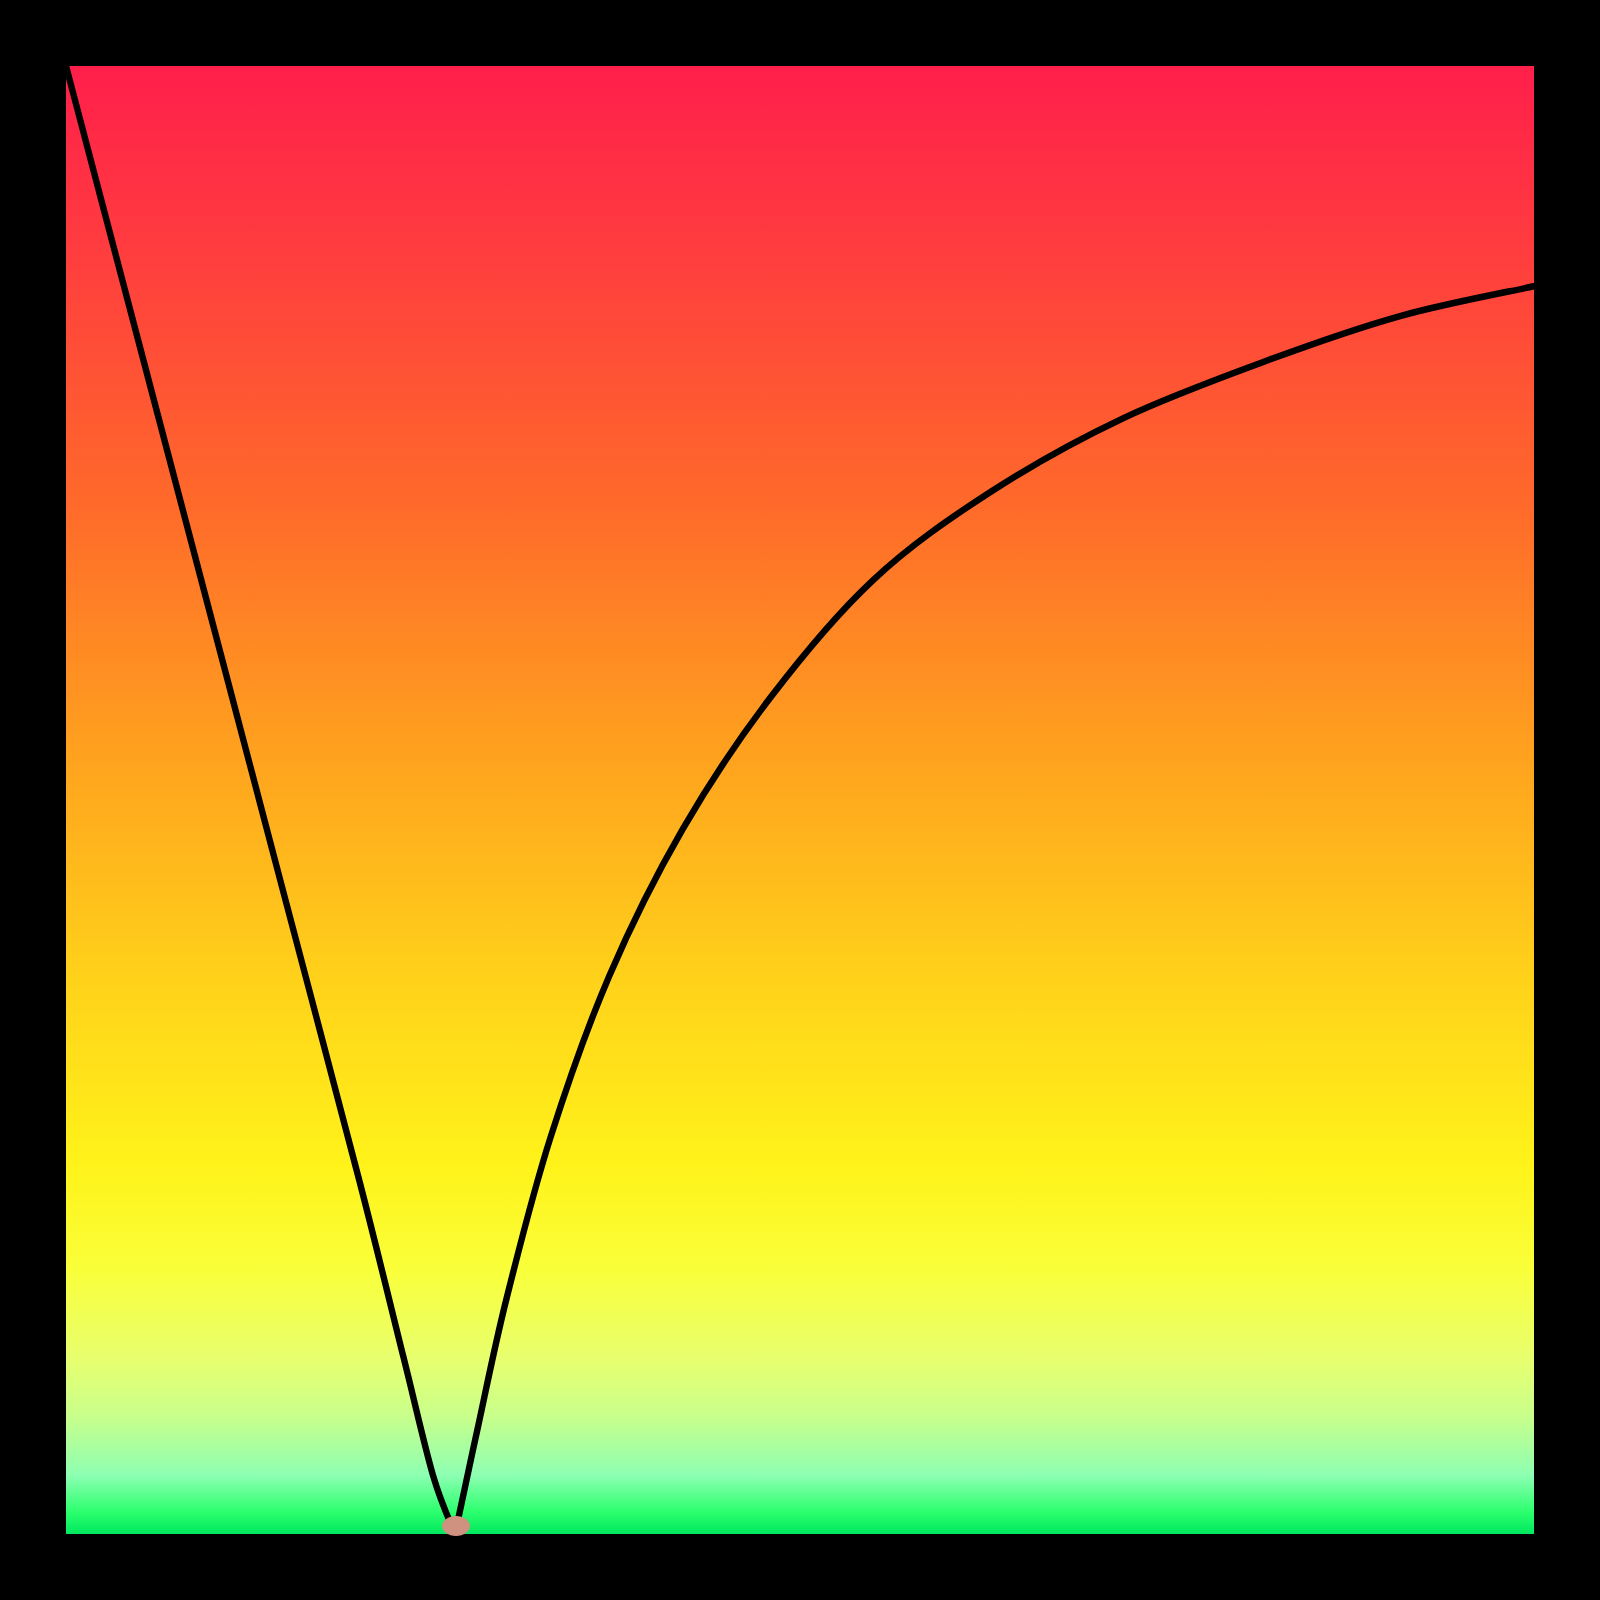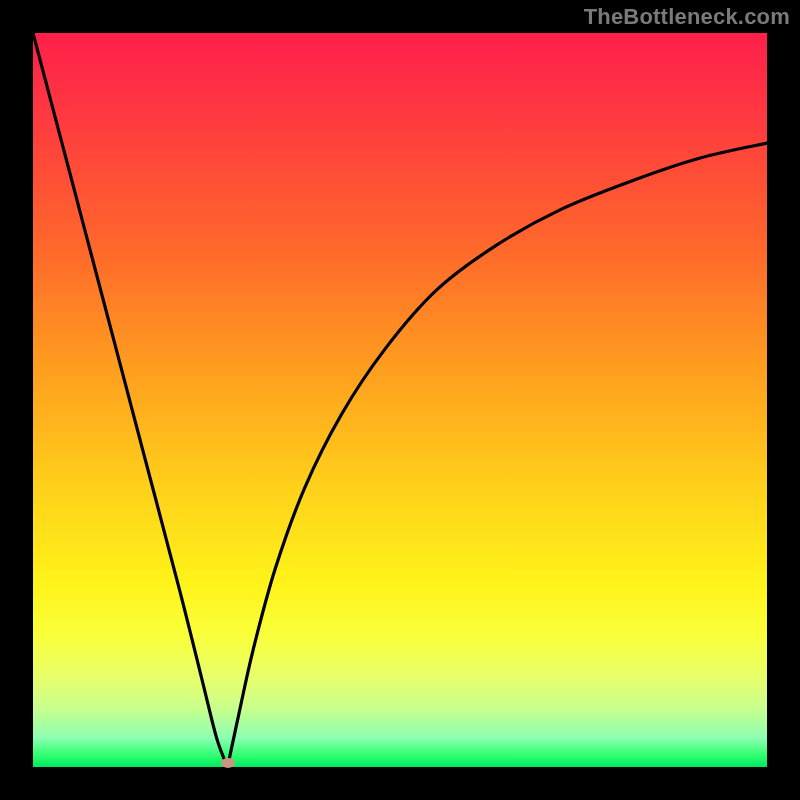--- a/index.html
+++ b/index.html
@@ -72,14 +72,13 @@
 <div class="frame">
   <div class="plot-area">
 
     <svg class="curve" width="734" height="734" viewBox="0 0 734 734" preserveAspectRatio="none">
       <path fill="none" stroke="#000" stroke-width="3.2" stroke-linecap="round" stroke-linejoin="round" d="M 0.00 0.00 C 6.12 23.24, 24.47 92.97, 36.70 139.46 C 48.93 185.95, 61.17 232.43, 73.40 278.92 C 85.63 325.41, 97.87 371.89, 110.10 418.38 C 122.33 464.87, 137.01 519.92, 146.80 557.84 C 156.59 595.76, 162.70 621.45, 168.82 645.92 C 174.94 670.39, 179.22 689.96, 183.50 704.64 C 187.78 719.32, 192.68 729.11, 194.51 734.00 C 196.35 738.89, 192.68 742.56, 194.51 734.00 C 196.35 725.44, 201.24 702.19, 205.52 682.62 C 209.80 663.05, 214.08 641.03, 220.20 616.56 C 226.32 592.09, 233.66 562.73, 242.22 535.82 C 250.78 508.91, 260.57 480.77, 271.58 455.08 C 282.59 429.39, 294.82 404.92, 308.28 381.68 C 321.74 358.44, 336.42 336.42, 352.32 315.62 C 368.22 294.82, 385.35 274.03, 403.70 256.90 C 422.05 239.77, 441.62 226.32, 462.42 212.86 C 483.22 199.40, 505.24 187.17, 528.48 176.16 C 551.72 165.15, 578.64 155.36, 601.88 146.80 C 625.12 138.24, 645.92 130.90, 667.94 124.78 C 689.96 118.66, 722.99 112.55, 734.00 110.10"></path>
     </svg>
 
     <div class="marker" style="left: 194.51px; top: 730.33px;"></div>
 
   </div>
-  <div class="watermark">TheBottleneck.com</div>
 </div>
 
 </body></html>

